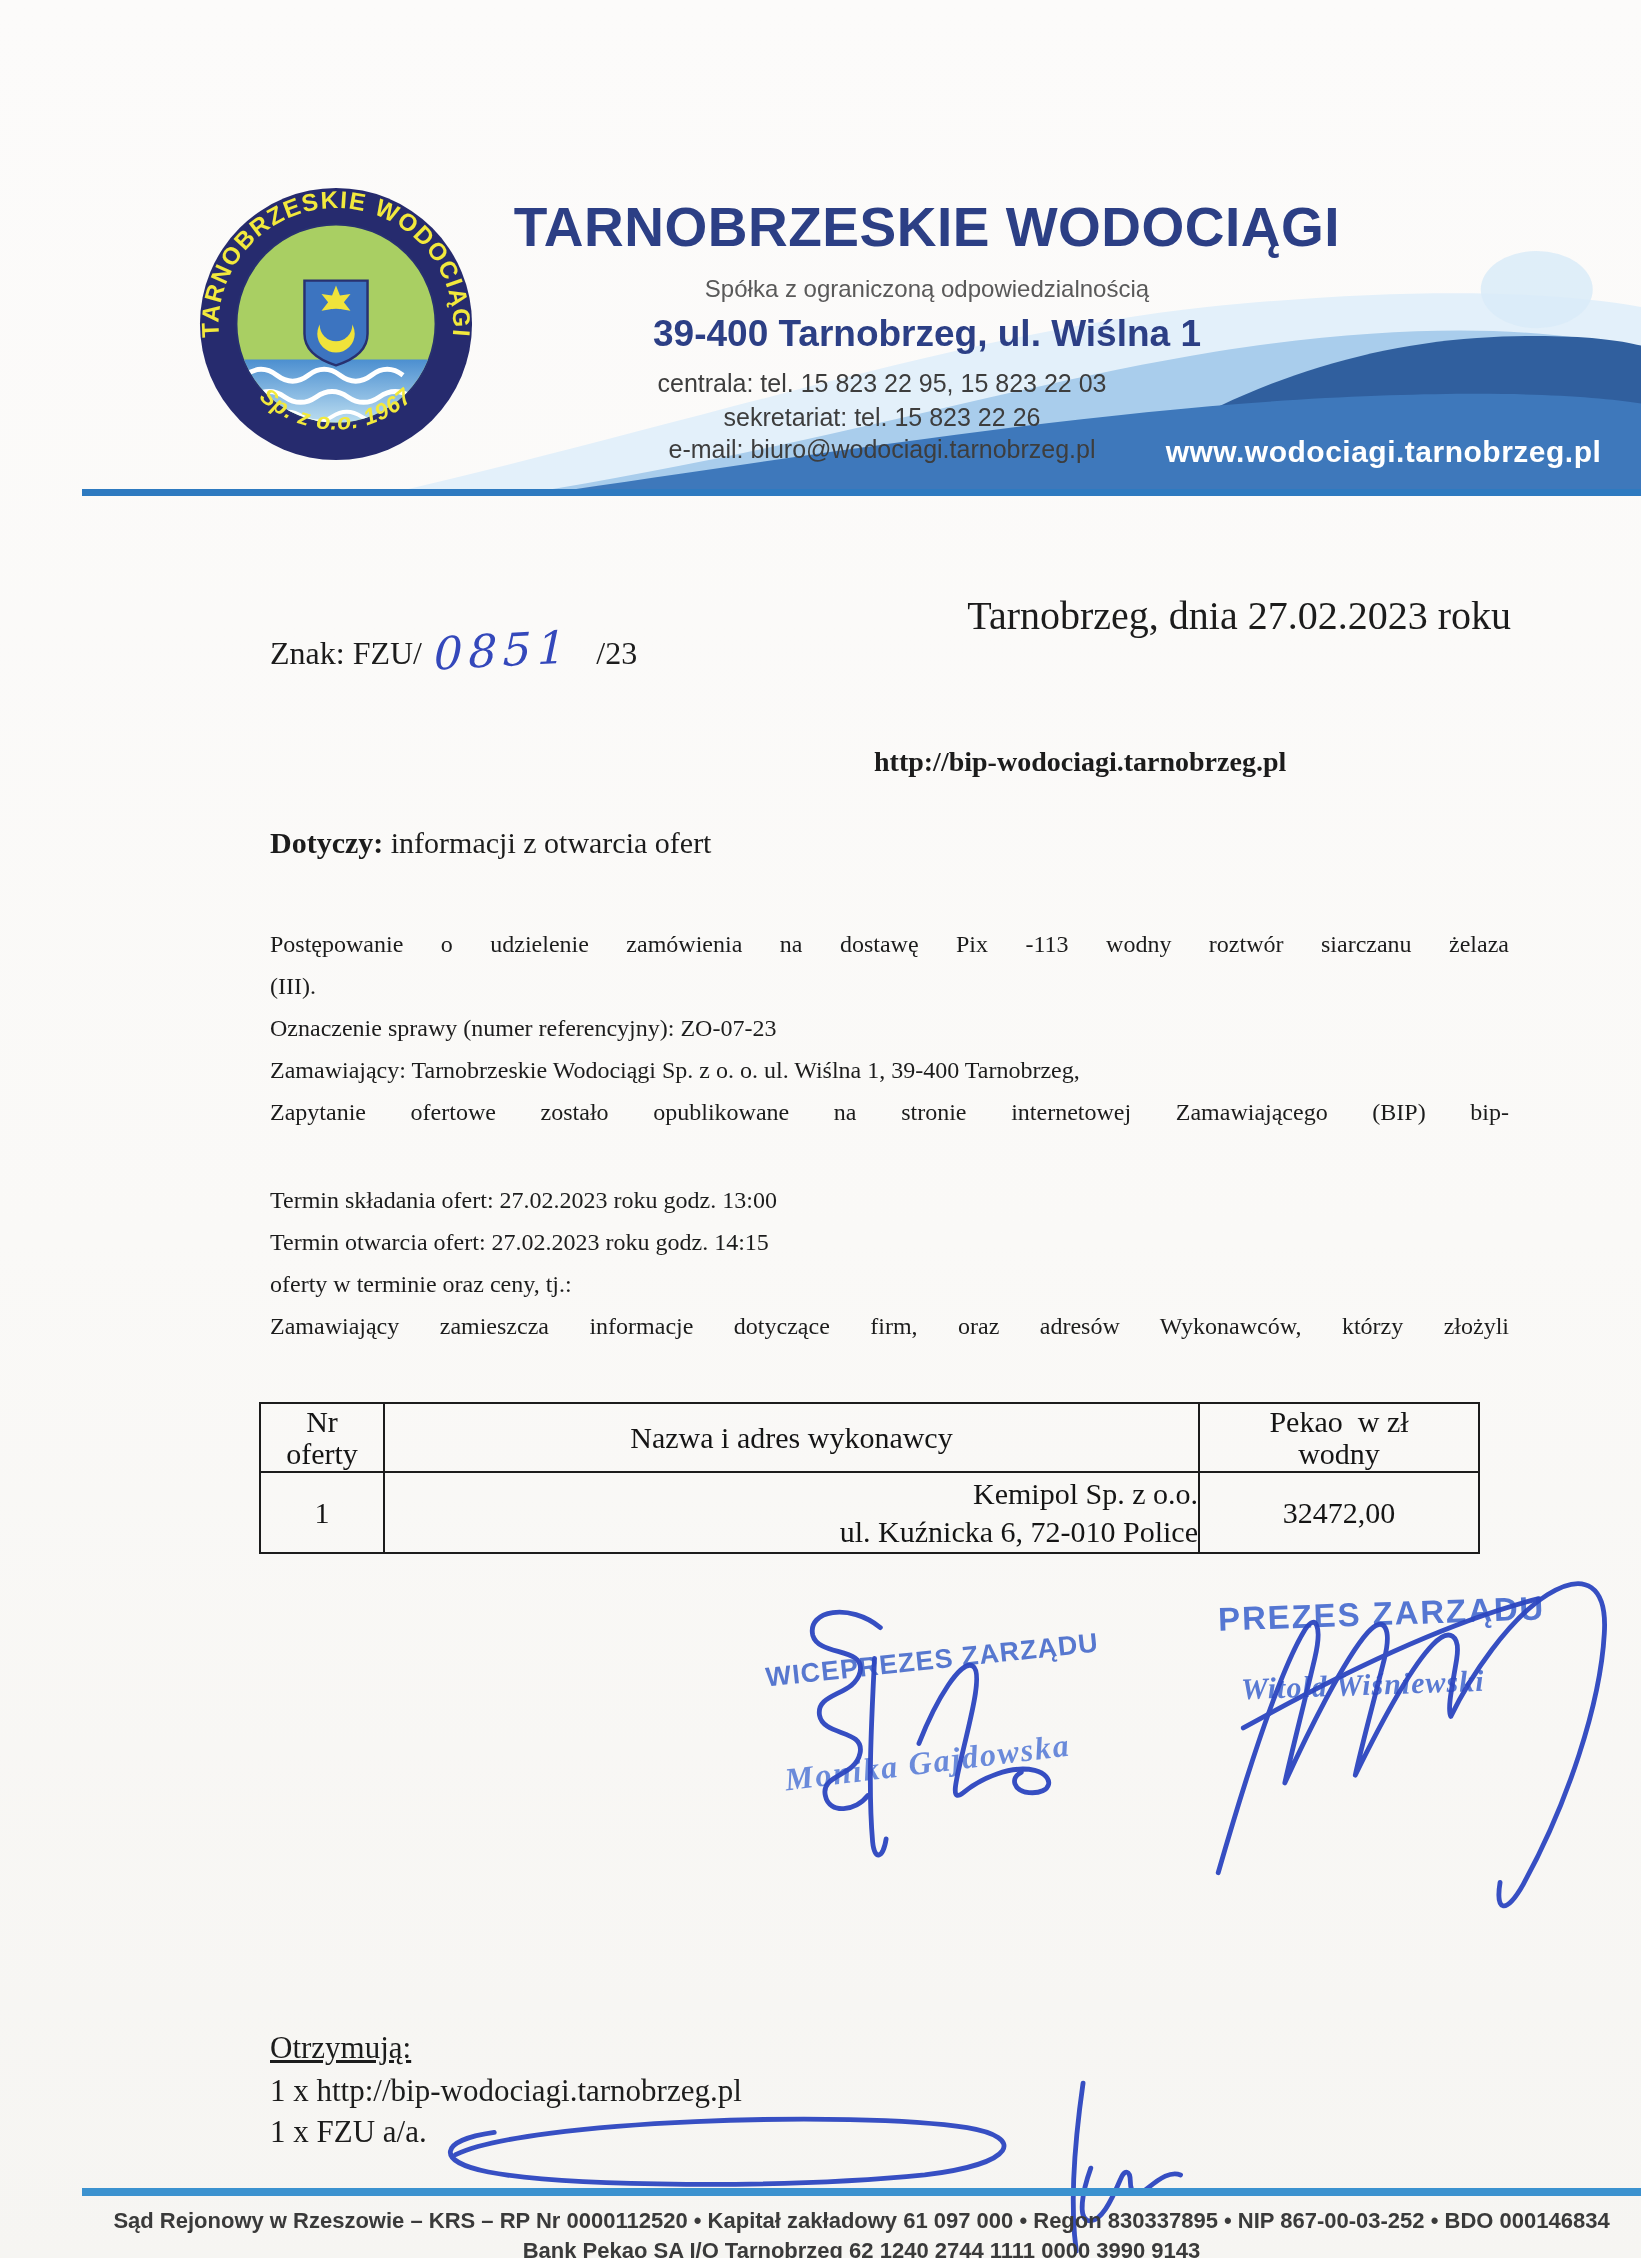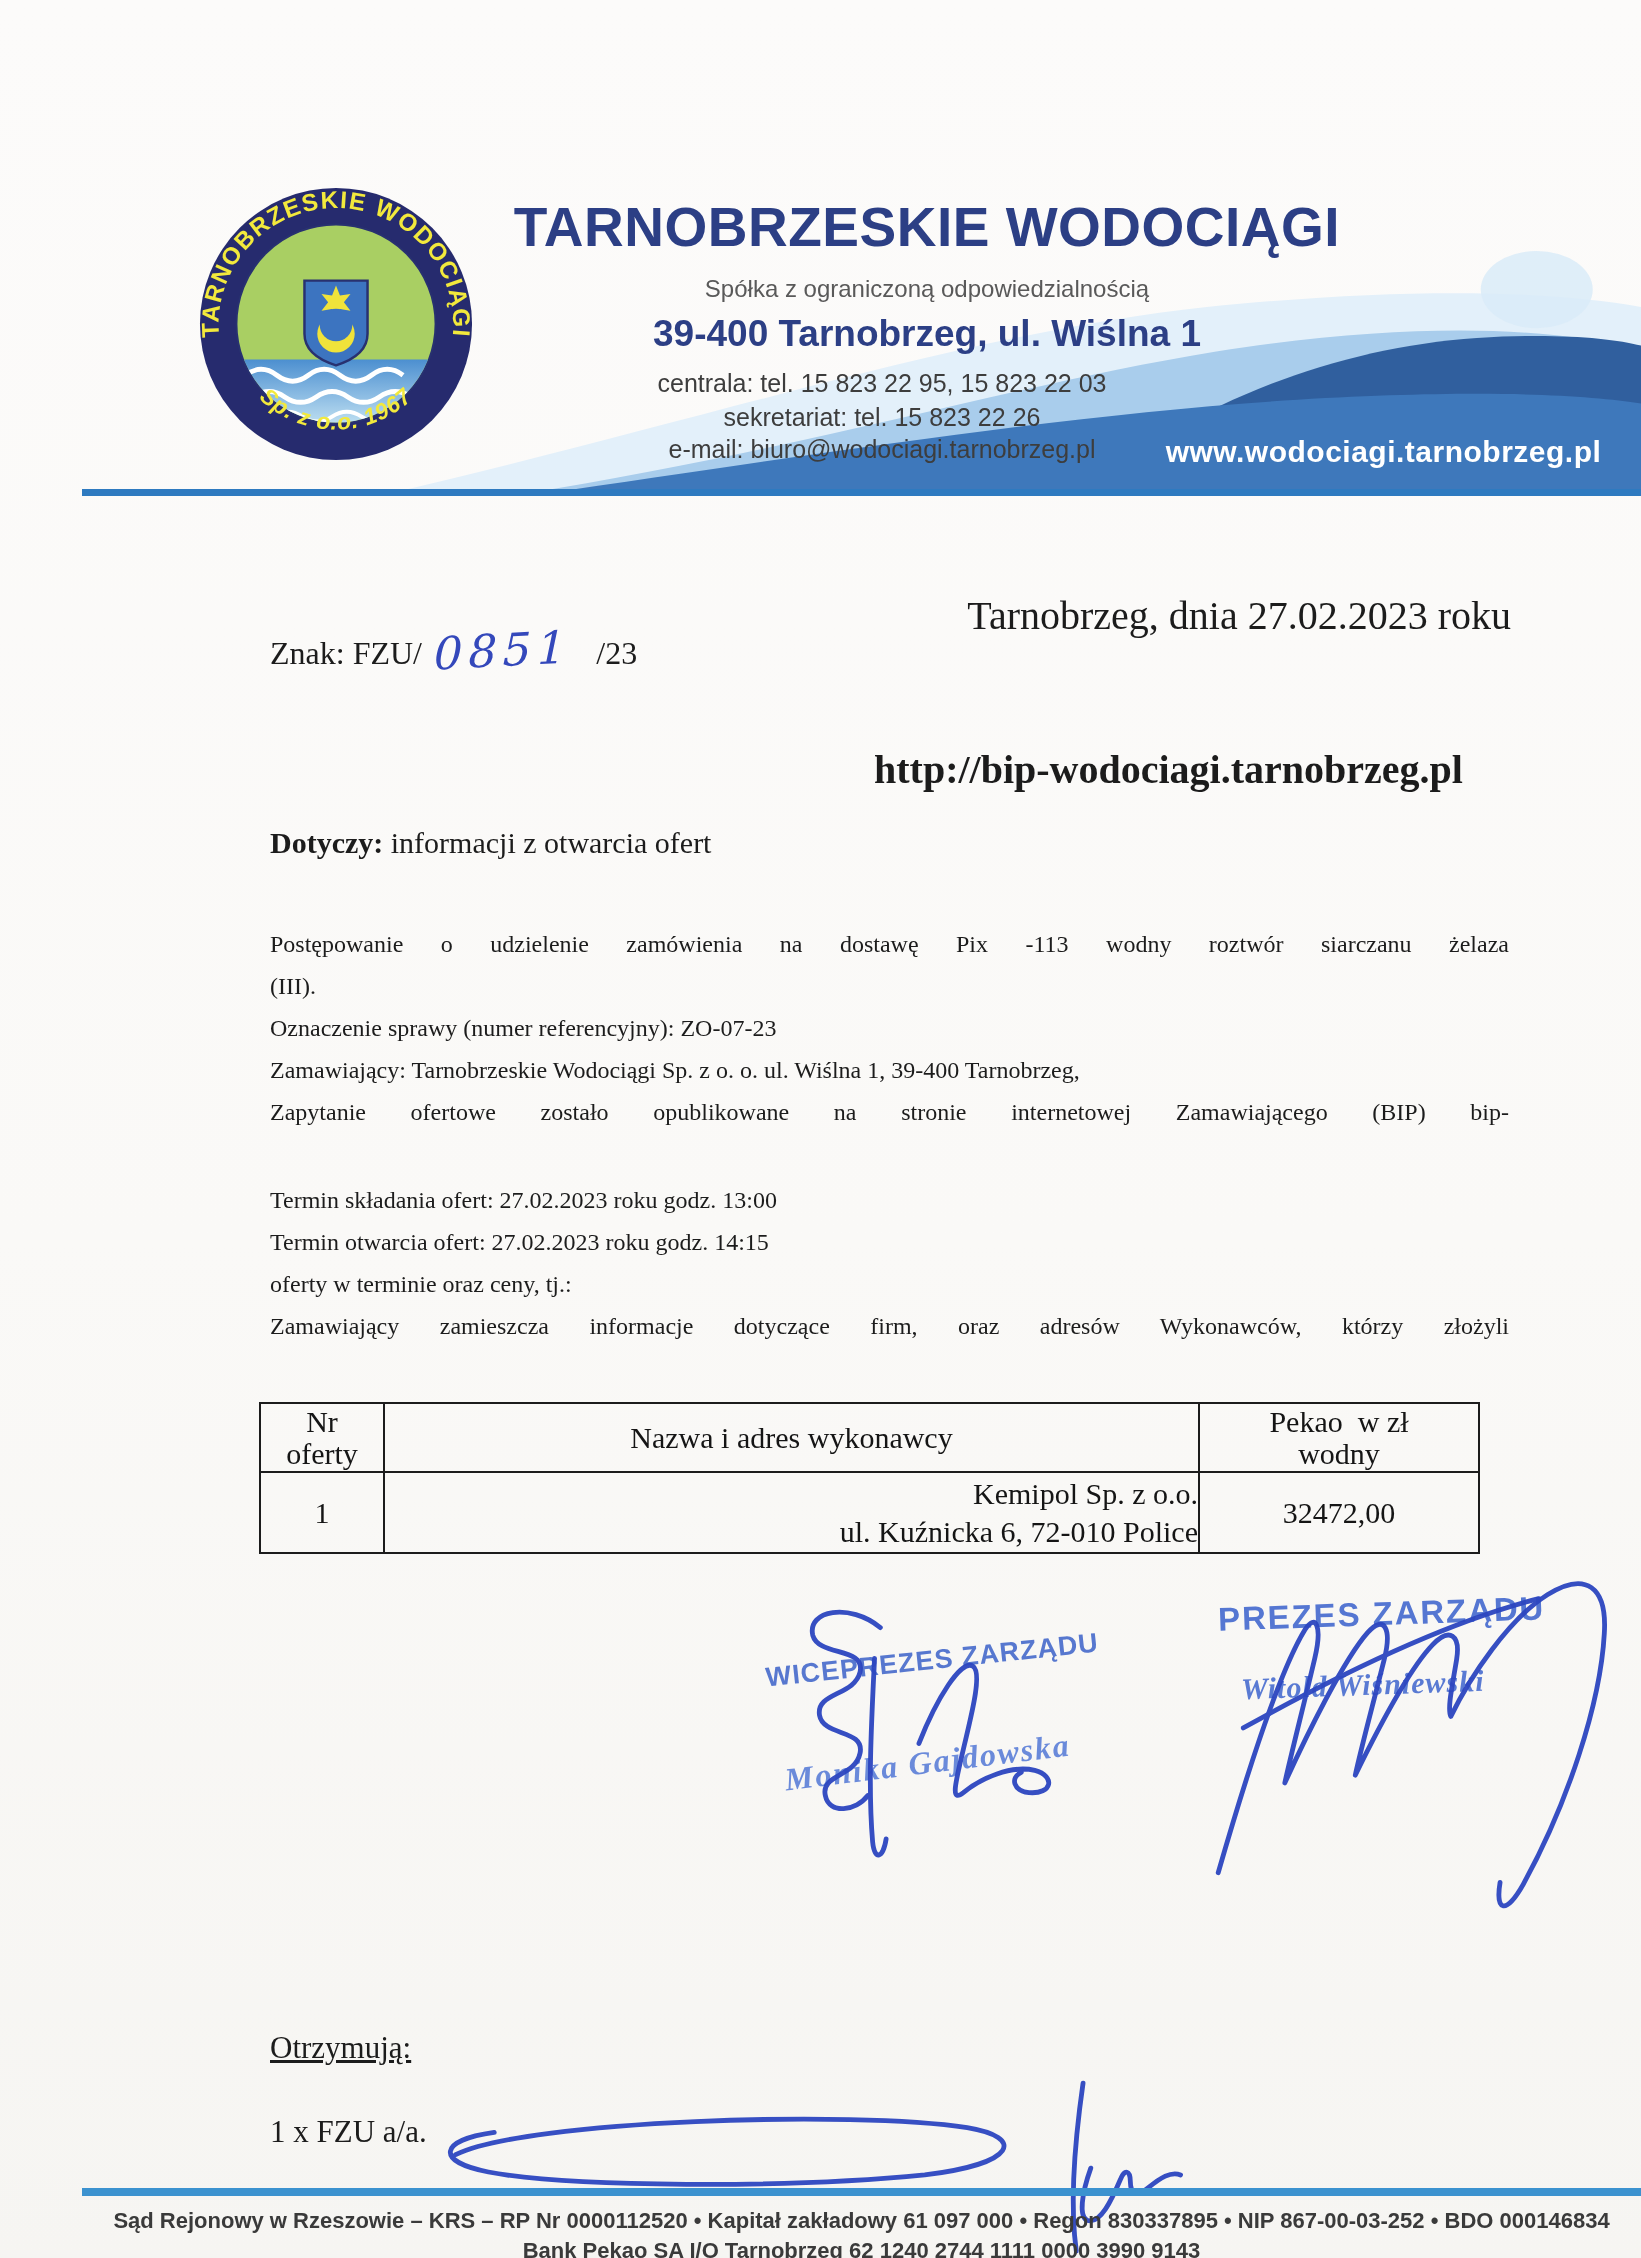--- a/index.html
+++ b/index.html
@@ -25,21 +25,21 @@
     font-family:"Liberation Sans",sans-serif;font-weight:600;font-size:30px;letter-spacing:0.5px;}
   .rule-top{left:82px;top:489px;width:1559px;height:6.8px;background:#2e7ac0;}
   .rule-bottom{left:82px;top:2188px;width:1559px;height:7.7px;background:#3c92cf;}
 
   
   .date-line{right:130px;top:592px;font-size:40px;}
   .znak{left:270px;top:622px;font-size:32px;white-space:nowrap;}
   .hand{display:inline-block;font-family:"DejaVu Serif",serif;font-style:italic;font-size:45px;
     color:#3448bb;transform:rotate(-3deg) skewX(-4deg);letter-spacing:5.8px;
     margin:0 25px 0 11.6px;position:relative;top:1.9px;}
-  .bip-url{left:874px;top:746px;font-weight:700;font-size:40px;}
+  .bip-url{left:874px;top:746px;font-weight:700;font-size:28px;}
   .subject{left:270px;top:826px;font-size:30px;}
   .subject b{font-weight:700;}
 
   
   .body-text{left:270px;top:923px;width:1239px;font-size:24px;}
   .bline{height:42px;line-height:42px;}
   .justify{text-align:justify;text-align-last:justify;}
   .gap{height:46px;}
 
   
@@ -188,20 +188,21 @@
       <path d="M 952 1806 C 970 1760, 996 1718, 1008 1726 C 1018 1733, 1006 1778, 998 1812 C 990 1846, 984 1868, 998 1857 C 1016 1842, 1048 1828, 1072 1834 C 1094 1840, 1090 1859, 1066 1857 C 1050 1855, 1046 1842, 1058 1836"></path>
       <path d="M 1262 1940 C 1292 1836, 1326 1730, 1352 1688 C 1363 1671, 1370 1684, 1362 1718 C 1350 1769, 1337 1819, 1331 1847 C 1353 1799, 1392 1719, 1417 1691 C 1434 1672, 1442 1687, 1434 1719 C 1422 1767, 1410 1811, 1404 1839 C 1426 1794, 1460 1729, 1484 1704 C 1502 1685, 1513 1694, 1509 1719 C 1505 1744, 1499 1770, 1503 1778 C 1523 1737, 1563 1677, 1603 1652 C 1643 1627, 1665 1644, 1662 1692 C 1658 1765, 1624 1868, 1578 1952 C 1560 1984, 1549 1980, 1554 1950"></path>
       <path d="M 1288 1790 C 1390 1733, 1500 1680, 1594 1656"></path>
       <path d="M 472 2232 C 545 2196, 885 2186, 1002 2204 C 1062 2214, 1054 2241, 958 2253 C 818 2267, 590 2266, 506 2250 C 450 2239, 455 2217, 512 2209"></path>
       <path d="M 1122 2158 C 1114 2214, 1108 2282, 1115 2332"></path>
       <path d="M 1130 2246 C 1120 2274, 1118 2296, 1126 2300 C 1140 2305, 1152 2278, 1161 2257 C 1165 2247, 1171 2248, 1171 2260 C 1171 2272, 1178 2276, 1190 2266 C 1202 2256, 1213 2249, 1223 2253"></path>
     </g>
   </svg>
 
   <div class="abs received-h">Otrzymują:</div>
+  <div class="abs received-1">1 x http://bip-wodociagi.tarnobrzeg.pl</div>
   <div class="abs received-2">1 x FZU a/a.</div>
 
   <div class="abs rule-bottom"></div>
   <div class="abs footer">
     <div>Sąd Rejonowy w Rzeszowie – KRS – RP Nr 0000112520 • Kapitał zakładowy 61 097 000 • Regon 830337895 • NIP 867-00-03-252 • BDO 000146834</div>
     <div>Bank Pekao SA I/O Tarnobrzeg 62 1240 2744 1111 0000 3990 9143</div>
   </div>
 
 </div>
 

